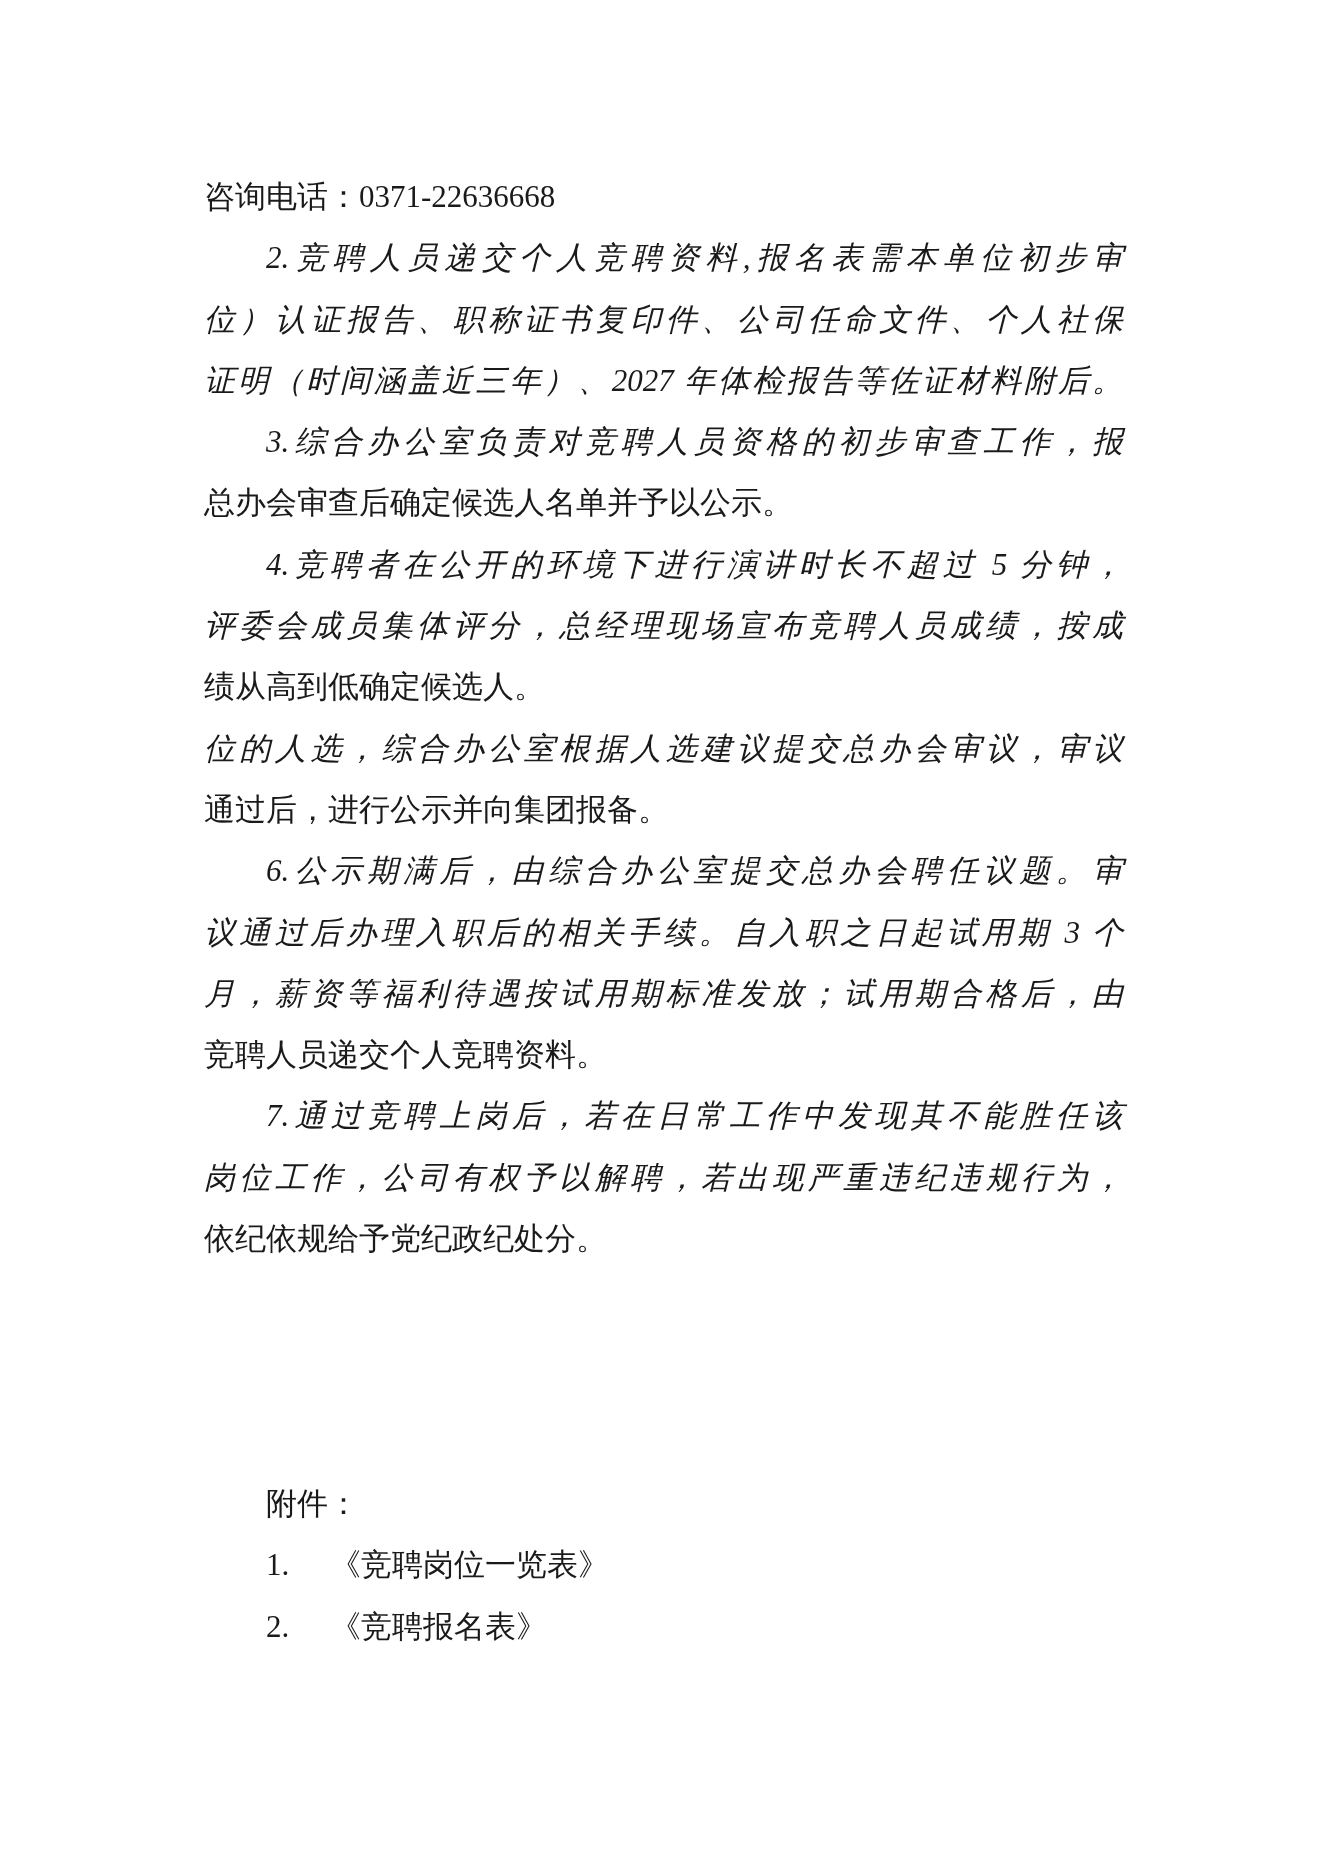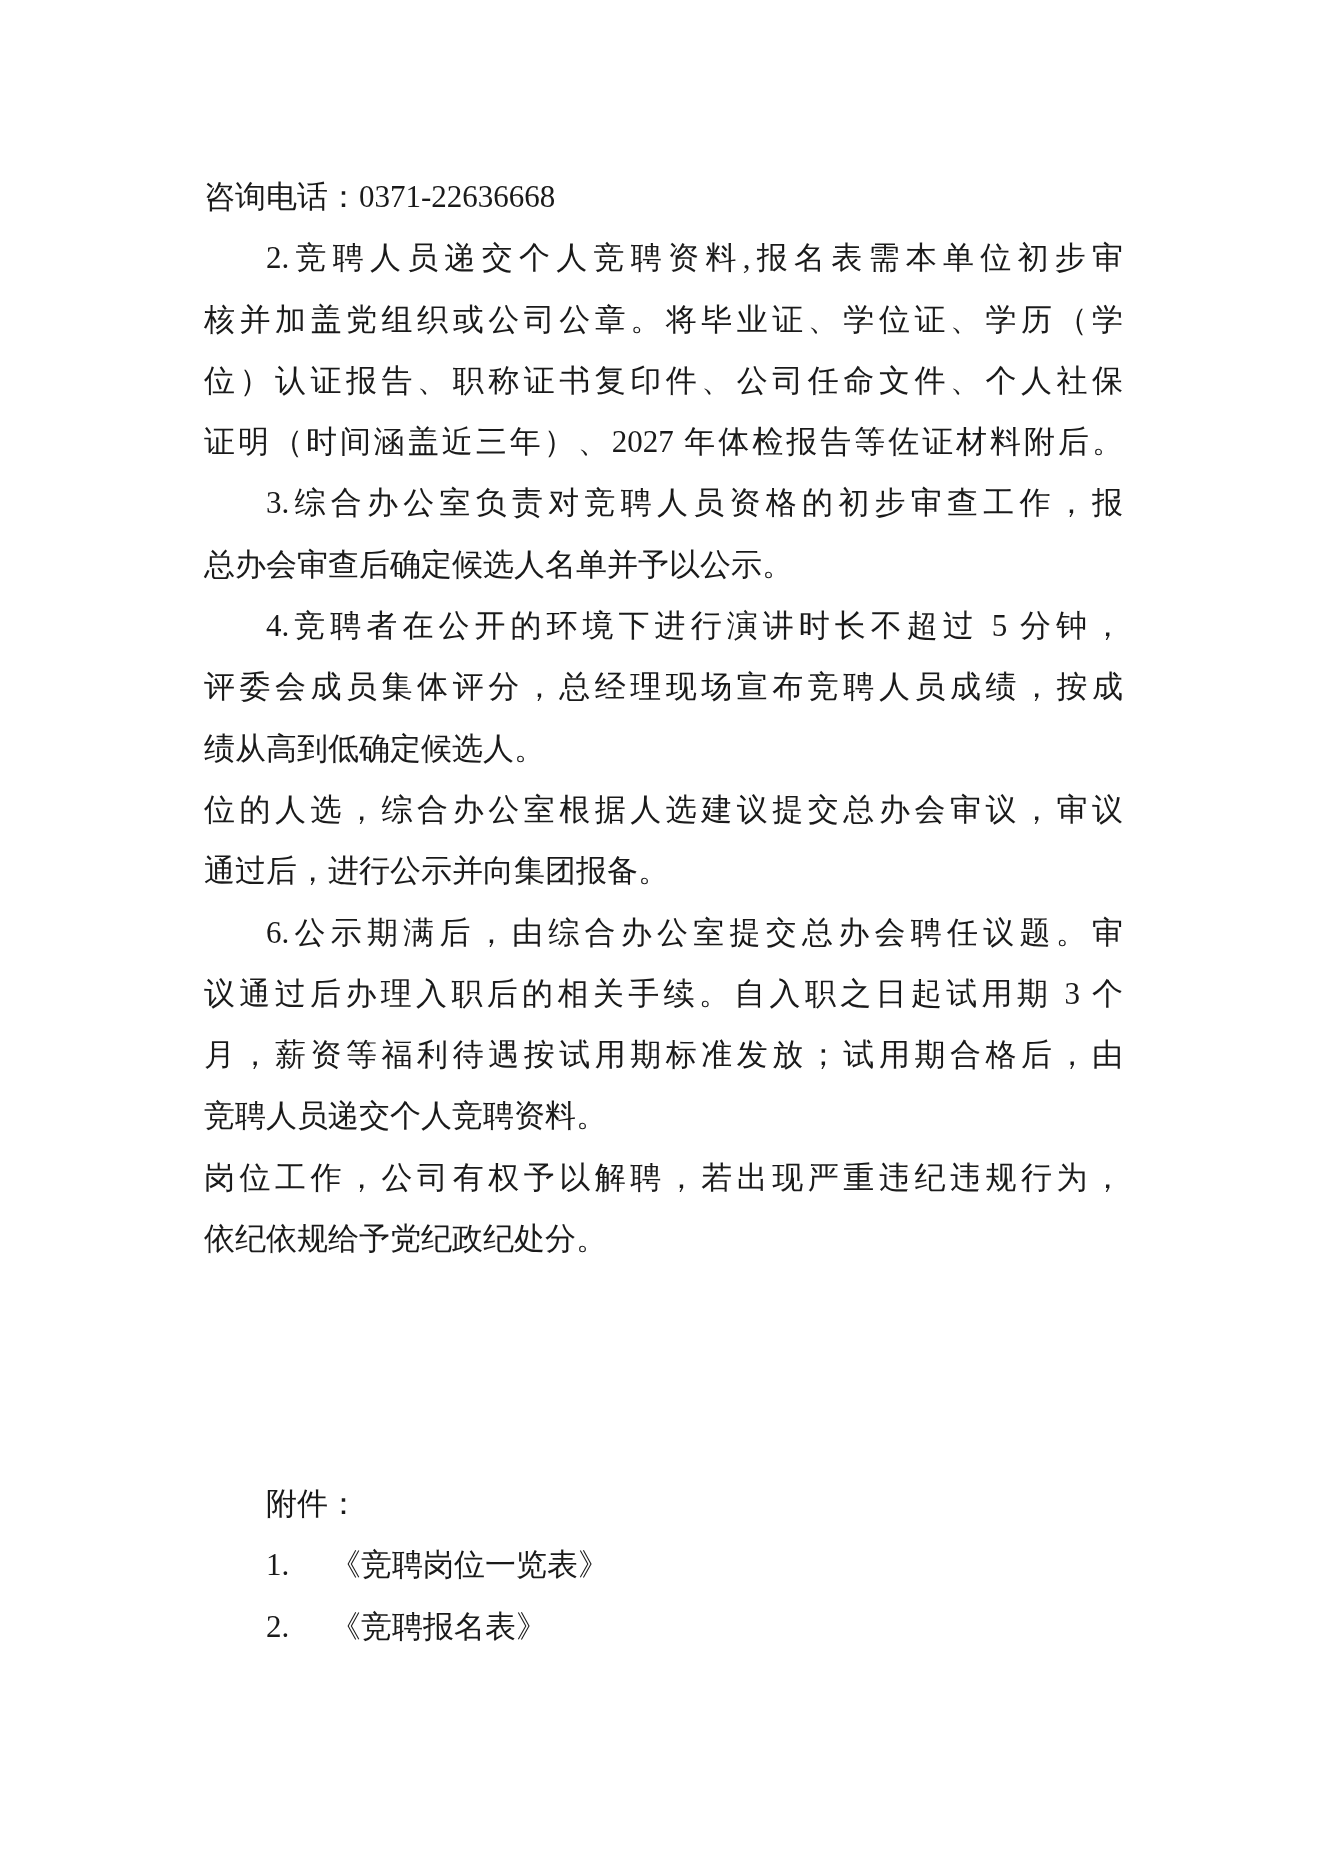--- a/index.html
+++ b/index.html
@@ -37,53 +37,54 @@
     line-height: 61.3px;
     white-space: pre-wrap;
     text-align: left;
   }
   .line.indent {
     padding-left: 62px;
   }
   .line.justify {
     text-align: justify;
     text-align-last: justify;
+    font-style: italic;
   }
   .att-label {
     padding-left: 62px;
   }
   .att-item {
     padding-left: 62px;
   }
   .att-num {
     display: inline-block;
     width: 64px;
   }
 </style>
 </head>
 <body>
 
 <div class="page">
   <div class="body-block" id="body-block">
       <div class="line">咨询电话：0371-22636668</div>
       <div class="line indent justify">2.竞聘人员递交个人竞聘资料,报名表需本单位初步审</div>
-      <div class="line justify">核并加盖党组织或公司公章。将毕业证、学位证、学历（学</div>
       <div class="line justify">位）认证报告、职称证书复印件、公司任命文件、个人社保</div>
       <div class="line justify">证明（时间涵盖近三年）、2027 年体检报告等佐证材料附后。</div>
       <div class="line indent justify">3.综合办公室负责对竞聘人员资格的初步审查工作，报</div>
       <div class="line">总办会审查后确定候选人名单并予以公示。</div>
       <div class="line indent justify">4.竞聘者在公开的环境下进行演讲时长不超过 5 分钟，</div>
       <div class="line justify">评委会成员集体评分，总经理现场宣布竞聘人员成绩，按成</div>
       <div class="line">绩从高到低确定候选人。</div>
       <div class="line justify">位的人选，综合办公室根据人选建议提交总办会审议，审议</div>
       <div class="line">通过后，进行公示并向集团报备。</div>
       <div class="line indent justify">6.公示期满后，由综合办公室提交总办会聘任议题。审</div>
       <div class="line justify">议通过后办理入职后的相关手续。自入职之日起试用期 3 个</div>
       <div class="line justify">月，薪资等福利待遇按试用期标准发放；试用期合格后，由</div>
       <div class="line">竞聘人员递交个人竞聘资料。</div>
+      <div class="line indent justify">7.通过竞聘上岗后，若在日常工作中发现其不能胜任该</div>
       <div class="line justify">岗位工作，公司有权予以解聘，若出现严重违纪违规行为，</div>
       <div class="line">依纪依规给予党纪政纪处分。</div>
     </div>
   <div class="att-block">
     <div class="line att-label">附件：</div>
     <div id="att-items">
         <div class="line att-item"><span class="att-num">1.</span><span>《竞聘岗位一览表》</span></div>
         <div class="line att-item"><span class="att-num">2.</span><span>《竞聘报名表》</span></div>
       </div>
   </div>

